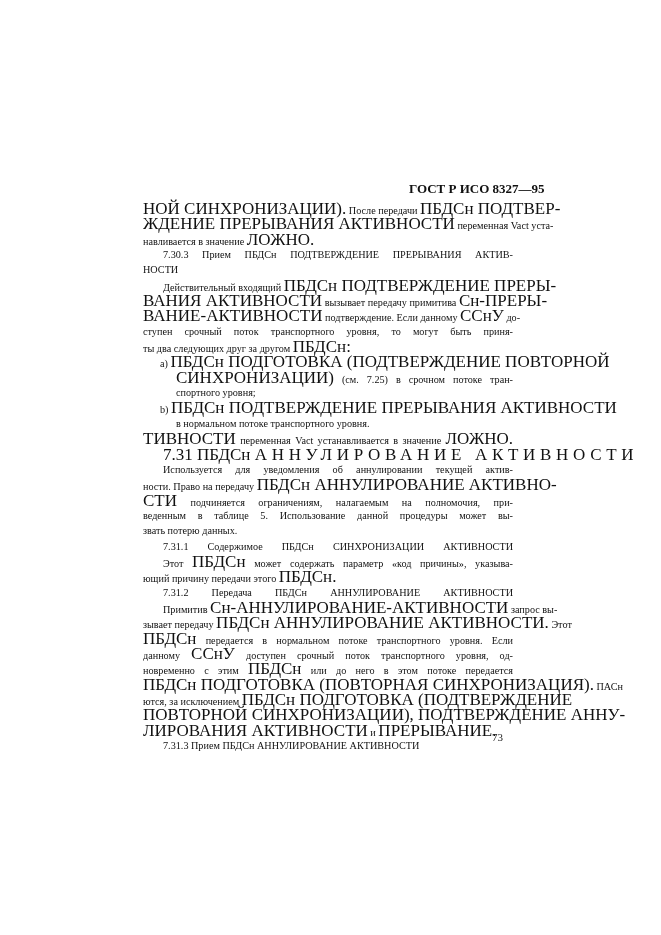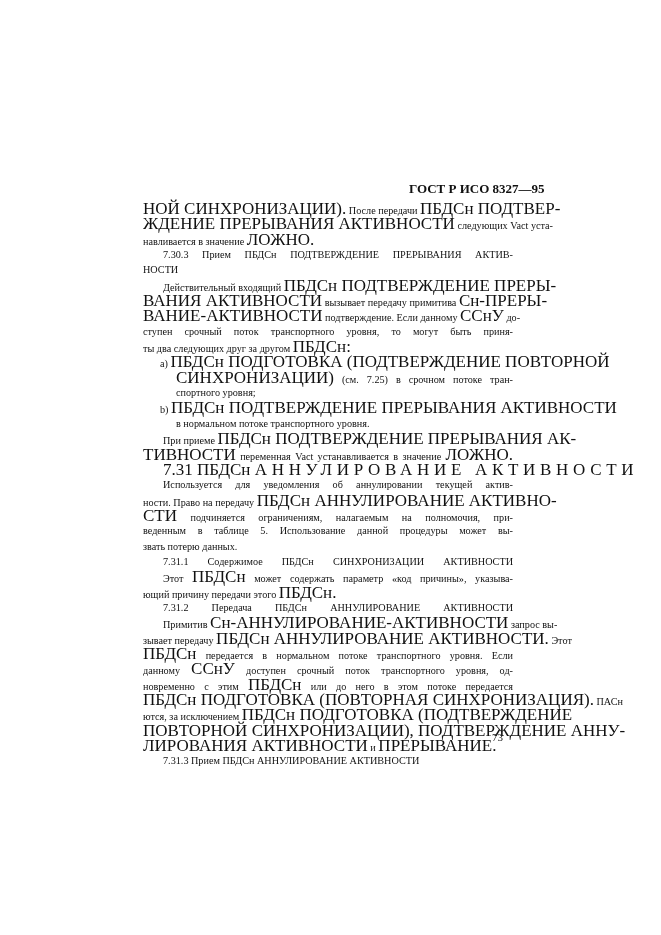--- a/index.html
+++ b/index.html
@@ -47,35 +47,34 @@
       color: #222;
     }
   </style>
 </head>
 <body>
 
 <div class="header">ГОСТ Р ИСО 8327—95</div>
 
 <div class="column">
   <div class="line"><span class="big">НОЙ СИНХРОНИЗАЦИИ).</span><span> После передачи </span><span class="big">ПБДСн ПОДТВЕР-</span></div>
-  <div class="line"><span class="big">ЖДЕНИЕ ПРЕРЫВАНИЯ АКТИВНОСТИ</span><span> следующих Vact уста-</span></div>
+  <div class="line"><span class="big">ЖДЕНИЕ ПРЕРЫВАНИЯ АКТИВНОСТИ</span><span> переменная Vact уста-</span></div>
   <div class="line last"><span>навливается в значение </span><span class="big">ЛОЖНО.</span></div>
   <div class="line ind"><span>7.30.3 </span><span class="it">Прием ПБДСн ПОДТВЕРЖДЕНИЕ ПРЕРЫВАНИЯ АКТИВ-</span></div>
   <div class="line last it"><span>НОСТИ</span></div>
   <div class="line ind"><span>Действительный входящий </span><span class="big">ПБДСн ПОДТВЕРЖДЕНИЕ ПРЕРЫ-</span></div>
   <div class="line"><span class="big">ВАНИЯ АКТИВНОСТИ</span><span> вызывает передачу примитива </span><span class="big">Сн-ПРЕРЫ-</span></div>
   <div class="line"><span class="big">ВАНИЕ-АКТИВНОСТИ</span><span> подтверждение. Если данному </span><span class="big">ССнУ</span><span> до-</span></div>
   <div class="line"><span>ступен срочный поток транспортного уровня, то могут быть приня-</span></div>
   <div class="line last"><span>ты два следующих друг за другом </span><span class="big">ПБДСн:</span></div>
   <div class="line li"><span>a) </span><span class="big">ПБДСн ПОДГОТОВКА (ПОДТВЕРЖДЕНИЕ ПОВТОРНОЙ</span></div>
   <div class="line li2"><span class="big">СИНХРОНИЗАЦИИ)</span><span> (см. 7.25) в срочном потоке тран-</span></div>
   <div class="line li2 last"><span>спортного уровня;</span></div>
   <div class="line li"><span>b) </span><span class="big">ПБДСн ПОДТВЕРЖДЕНИЕ ПРЕРЫВАНИЯ АКТИВНОСТИ</span></div>
   <div class="line li2 last"><span>в нормальном потоке транспортного уровня.</span></div>
-  <div class="line ind"><span>При приеме </span><span class="big">ПБДСн ПОДТВЕРЖДЕНИЕ ПРЕРЫВАНИЯ АК-</span></div>
   <div class="line"><span class="big">ТИВНОСТИ</span><span> переменная Vact устанавливается в значение </span><span class="big">ЛОЖНО.</span></div>
   <div class="line ind"><span class="big">7.31 </span><span class="big">ПБДСн </span><span class="big sp">АННУЛИРОВАНИЕ АКТИВНОСТИ</span></div>
   <div class="line ind"><span>Используется для уведомления об аннулировании текущей актив-</span></div>
   <div class="line"><span>ности. Право на передачу </span><span class="big">ПБДСн АННУЛИРОВАНИЕ АКТИВНО-</span></div>
   <div class="line"><span class="big">СТИ</span><span> подчиняется ограничениям, налагаемым на полномочия, при-</span></div>
   <div class="line"><span>веденным в таблице 5. Использование данной процедуры может вы-</span></div>
   <div class="line last"><span>звать потерю данных.</span></div>
   <div class="line ind"><span>7.31.1 </span><span class="it">Содержимое ПБДСн СИНХРОНИЗАЦИИ АКТИВНОСТИ</span></div>
   <div class="line ind"><span>Этот </span><span class="big">ПБДСн</span><span> может содержать параметр «код причины», указыва-</span></div>
   <div class="line last"><span>ющий причину передачи этого </span><span class="big">ПБДСн.</span></div>

